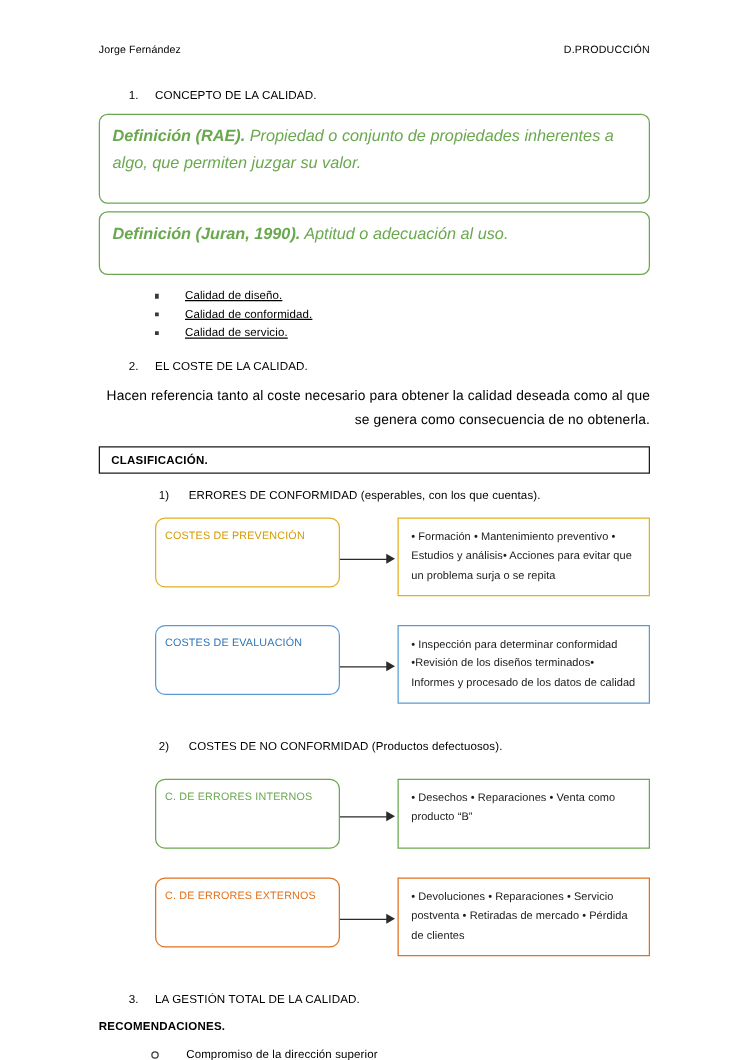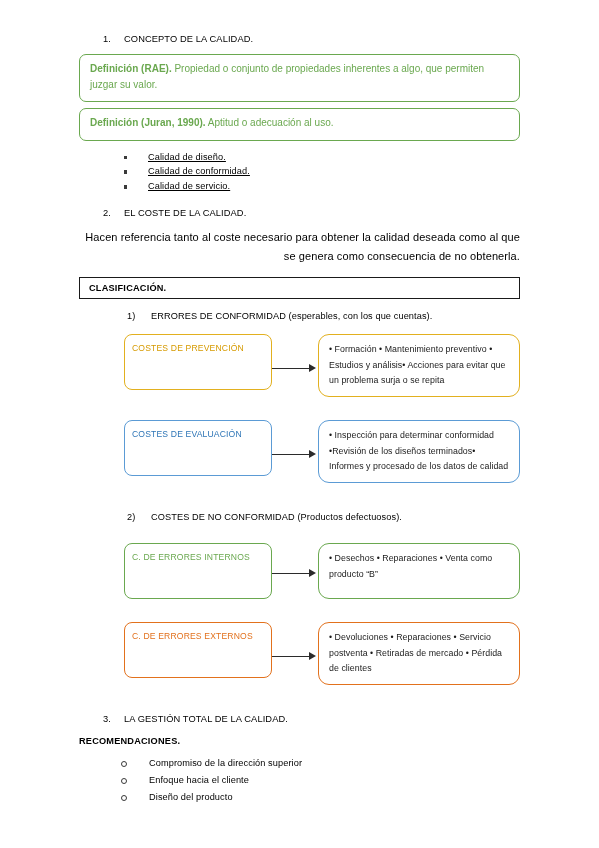--- a/index.html
+++ b/index.html
@@ -56,25 +56,26 @@
   .num-item .num {
     width: 21px;
     flex: none;
   }
   .num-item .num-text { flex: 1; }
 
   
   .def-box {
     border: 1.2px solid #6aa84f;
     border-radius: 7px;
-    padding: 6px 9px 8px 10px;
-    font-size: 10px;
+    padding: 6px 9px 22px 10px;
+    font-size: 13px;
     line-height: 1.62;
     color: #6aa84f;
     margin: 0 0 6px 0;
+    font-style: italic;
   }
   .def-box b { font-weight: bold; }
 
   
   ul.sq-list {
     list-style: none;
     margin: 9px 0 0 0;
     padding: 0 0 0 45px;
     text-decoration: underline;
   }
@@ -190,21 +191,21 @@
     left: 37px;
     top: 2.2px;
     width: 0;
     height: 0;
     border-top: 4.3px solid transparent;
     border-bottom: 4.3px solid transparent;
     border-left: 7.5px solid #2b2b2b;
   }
   .flow-body {
     flex: 1;
-    border-radius: 11px;
+    border-radius: 0;
     padding: 7px 10px 7px 10px;
     font-size: 8.8px;
     line-height: 1.78;
     letter-spacing: 0.05px;
     color: #1a1a1a;
     min-height: 56px;
   }
 
   
   .c-gold   { border: 1.3px solid #e2b01f; color: #d69a00; }
@@ -225,20 +226,24 @@
   }
   .spacer-14 { height: 14px; }
   .spacer-8  { height: 8px; }
 </style>
 </head>
 <body>
 
 <div class="page">
   <div class="content">
 
+    <div class="doc-header">
+      <span class="hdr-left">Jorge Fernández</span>
+      <span class="hdr-right">D.PRODUCCIÓN</span>
+    </div>
 
 
     <div class="num-item">
       <span class="num">1.</span>
       <span class="num-text">CONCEPTO DE LA CALIDAD.</span>
     </div>
 
     <div class="def-box">
       <b>Definición (RAE).</b><span> Propiedad o conjunto de propiedades inherentes a algo, que permiten juzgar su valor.</span>
     </div>

